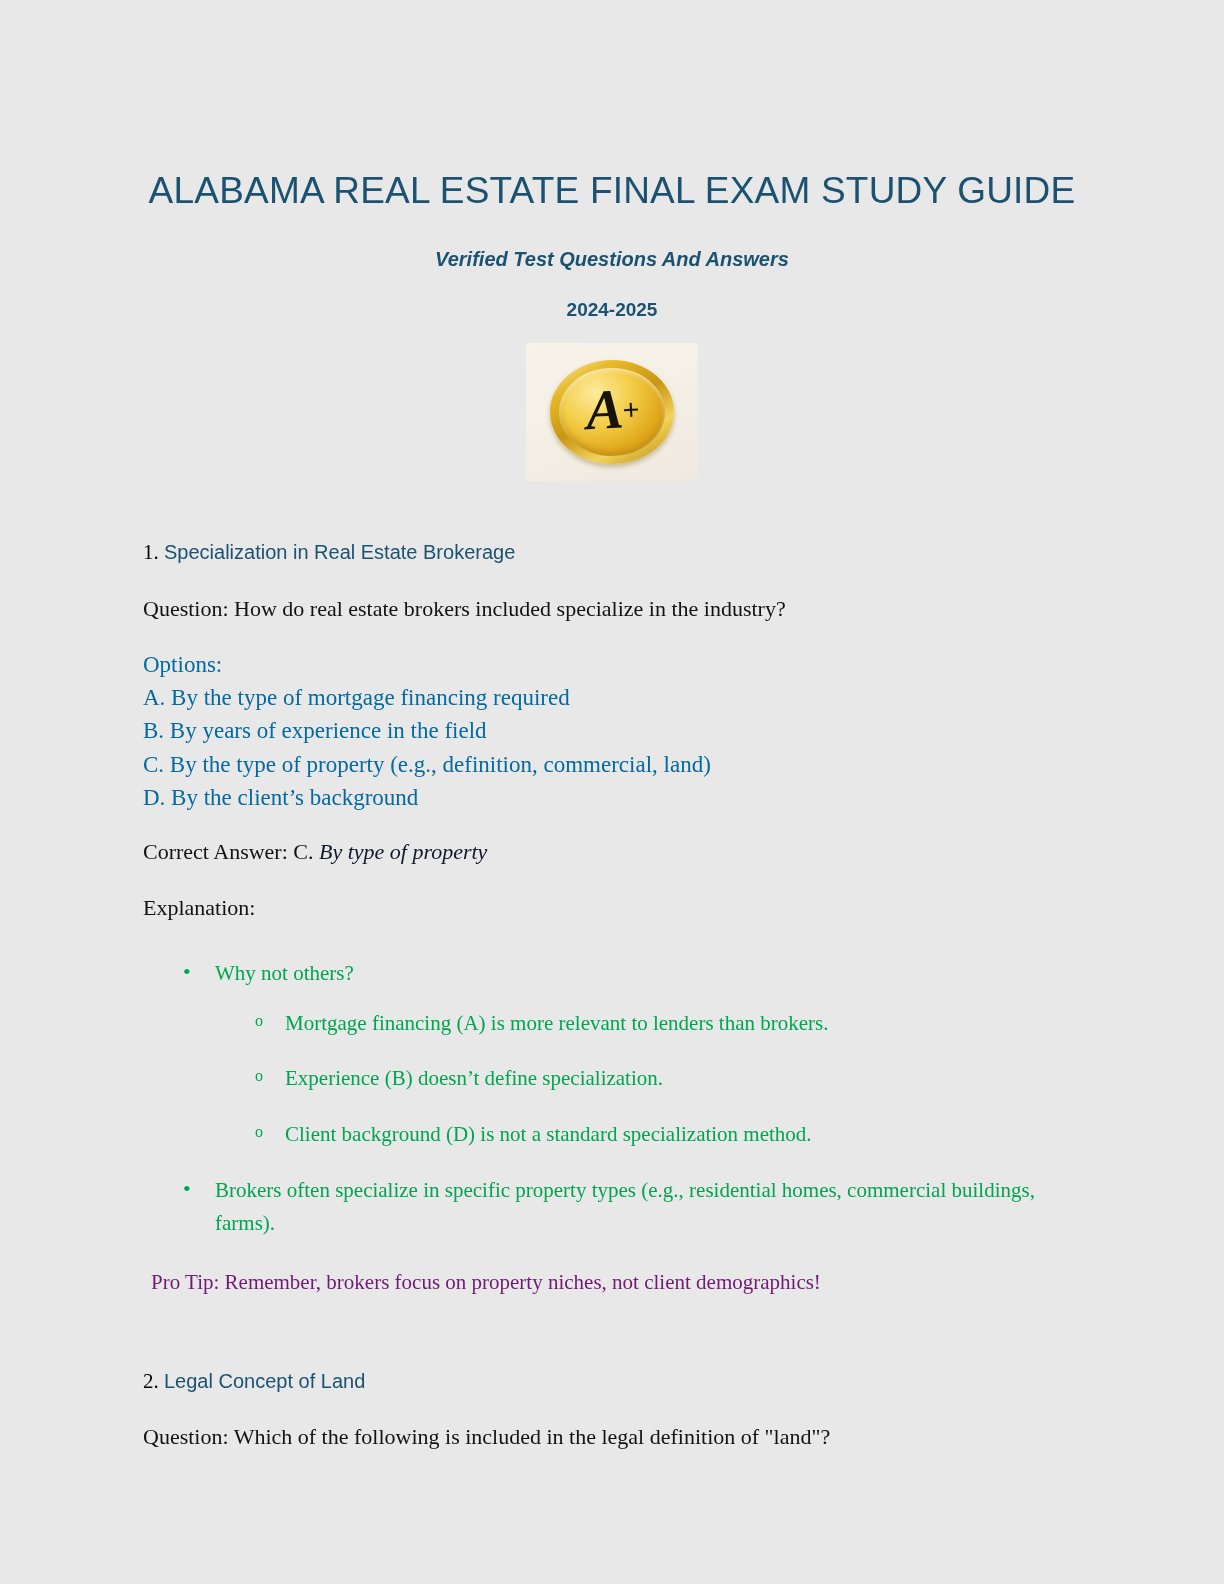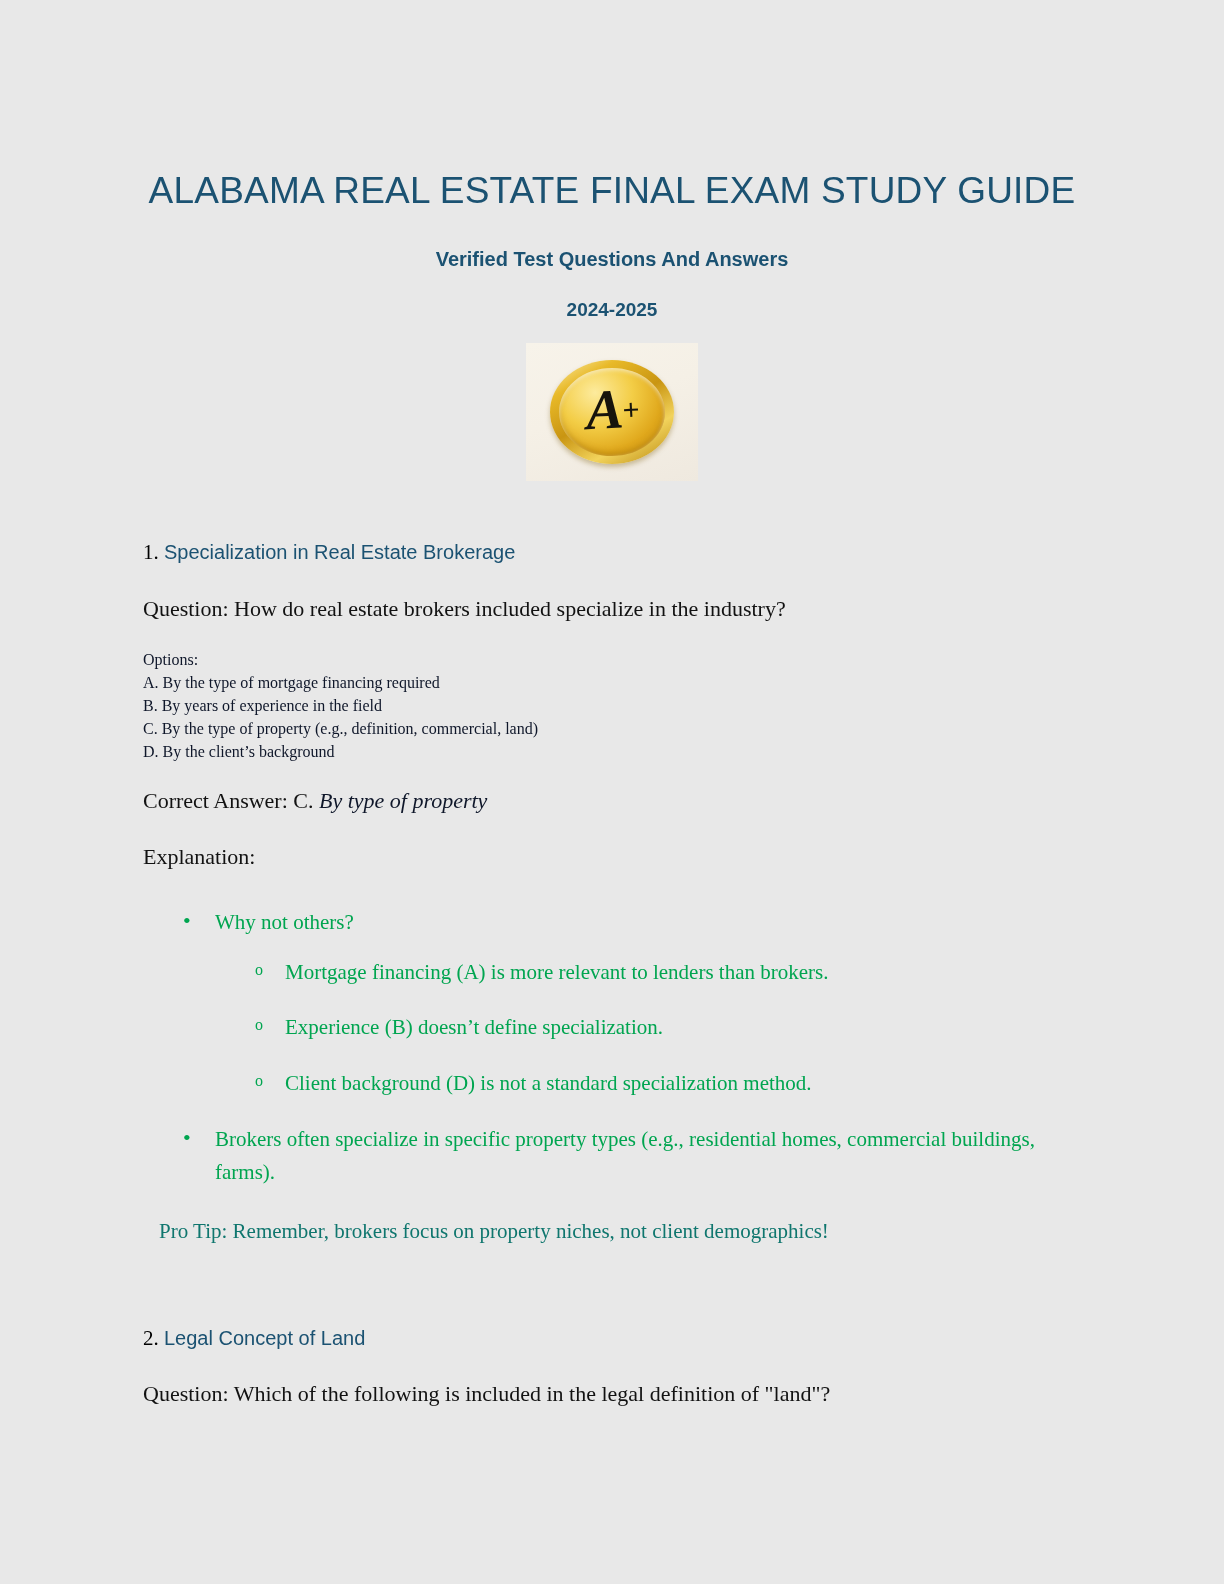--- a/index.html
+++ b/index.html
@@ -34,20 +34,21 @@
     color: #1b5272;
     letter-spacing: 0.2px;
     line-height: 1.15;
     margin: 0;
     white-space: nowrap;
   }
   .doc-subtitle {
     font-family: "Liberation Sans", "DejaVu Sans", sans-serif;
     font-size: 20px;
     font-weight: 700;
+    font-style: italic;
     color: #1b5272;
     margin: 0;
     padding-top: 34px;
     line-height: 1.2;
   }
   .doc-year {
     font-family: "Liberation Sans", "DejaVu Sans", sans-serif;
     font-size: 19px;
     font-weight: 700;
     color: #1b5272;
@@ -136,22 +137,22 @@
     font-size: 22px;
     color: #121212;
     margin: 0;
     padding-bottom: 23px;
     line-height: 1.45;
   }
   .opts {
     margin: 0;
     padding: 0 0 22px 0;
     list-style: none;
-    font-size: 16px;
-    color: #0f172a;
+    font-size: 23px;
+    color: #0369a1;
     line-height: 1.45;
   }
   .opts li { margin: 0; padding: 0; }
   .answer {
     font-size: 22px;
     color: #121212;
     margin: 0;
     padding-bottom: 24px;
     line-height: 1.45;
   }
@@ -195,22 +196,22 @@
     content: "o";
     position: absolute;
     left: 40px;
     top: 1px;
     font-size: 16px;
     color: #00a550;
     font-family: "Liberation Serif", "DejaVu Serif", serif;
   }
   .protip {
     font-size: 21px;
-    color: #0f766e;
-    margin: 16px;
+    color: #701a75;
+    margin: 8px;
     padding-top: 6px;
     line-height: 1.45;
   }
   .gap { height: 62px; }
 </style>
 </head>
 <body>
 
 <div class="page">
 

